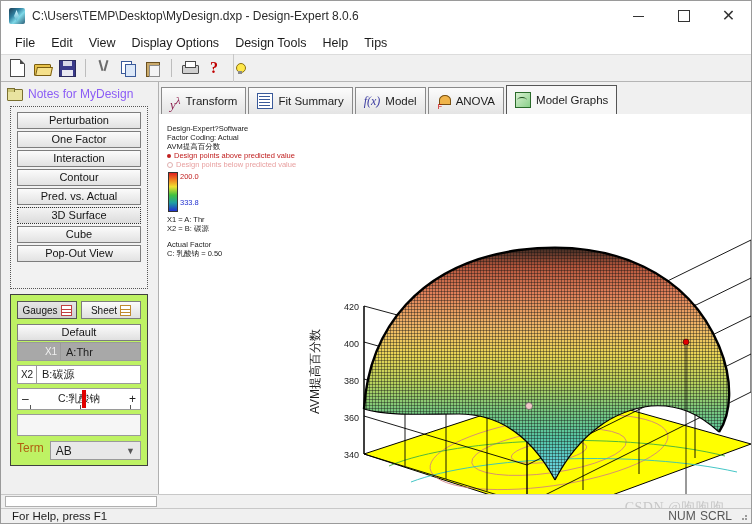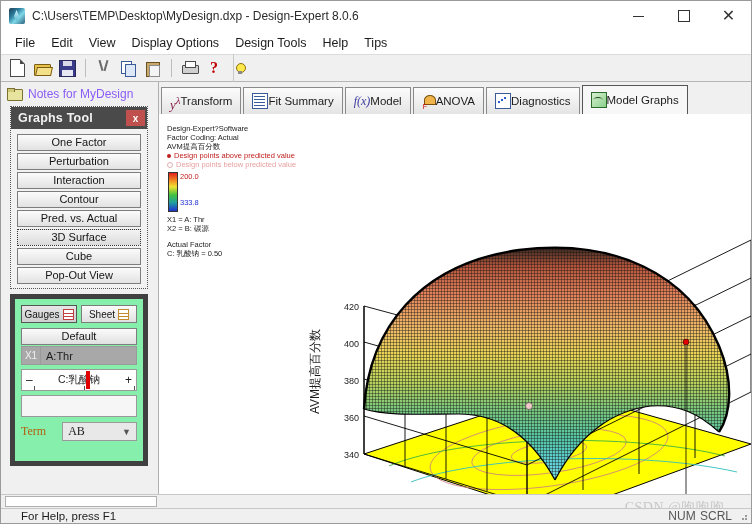--- a/index.html
+++ b/index.html
@@ -139,21 +139,21 @@
     border:1px solid #7d7d7d;
     font-size:11px; color:#141414; text-align:center;
     box-sizing:border-box;
     font-family:"Liberation Sans", sans-serif;
   }
   .gt-btn.selected { border:1px dotted #333; background: linear-gradient(180deg,#f3f3f3,#dcdcdc); }
 
   
   .gauge-panel {
     position:absolute; left:9px; top:212px; width:138px; height:172px;
-    background:#86efac; border:5px solid #404040; box-sizing:border-box;
+    background:#bef264; border:1px solid #404040; box-sizing:border-box;
     padding: 6px 6px 0 6px;
   }
   .gs-tabs { display:flex; gap:4px; margin-bottom:5px; }
   .gs-tab {
     flex:1; height:16px; display:flex; align-items:center; justify-content:center; gap:3px;
     border:1px solid #7d7d7d; background:linear-gradient(180deg,#fbfbfb,#e0e0e0);
     font-size:10px; color:#141414;
   }
   .gs-tab.active { border:1px solid #555; background:linear-gradient(180deg,#e6e6e6,#cfcfcf); }
   .mini-grid { width:9px; height:9px; background:#fff; border:1px solid #c04040; position:relative;}
@@ -169,54 +169,54 @@
   }
   .factor-row {
     height:19px; border:1px solid #9a9a9a; background:#fff; margin-bottom:4px;
     display:flex; align-items:center; box-sizing:border-box;
   }
   .factor-row.active { background:#a8a8a8; }
   .factor-tag {
     width:19px; height:100%; display:flex; align-items:center; justify-content:center;
     font-size:10px; color:#1c1c1c; border-right:1px solid #9a9a9a; box-sizing:border-box;
   }
-  .factor-row.active .factor-tag { color:#f0f0f0; }
+  .factor-row.active .factor-tag { color:#f0f0f0;margin-left:24px; }
   .factor-label { font-size:11px; color:#1c1c1c; padding-left:5px; }
   .slider-row {
     height:22px; border:1px solid #9a9a9a; background:#fff; margin-bottom:4px;
     display:flex; align-items:center; justify-content:space-between;
     position:relative; box-sizing:border-box; padding:0 4px;
   }
   .slider-minus, .slider-plus { font-size:12px; color:#1c1c1c; z-index:3; }
   .slider-caption { font-size:10.5px; color:#1c1c1c; position:absolute; left:0; right:0; text-align:center; }
   .slider-thumb { position:absolute; left:64px; top:1px; width:4px; height:18px; background:#e00000; z-index:4; }
   .slider-ticks { position:absolute; left:6px; right:6px; bottom:0px; height:4px; }
   .slider-ticks span { position:absolute; top:0; width:1px; height:4px; background:#555; }
   .empty-box { height:22px; border:1px solid #9a9a9a; background:#f6f6f6; margin-bottom:5px; box-sizing:border-box;}
-  .term-row { display:flex; align-items:center; gap:16px;font-family:Liberation Serif, serif; }
+  .term-row { display:flex; align-items:flex-start; gap:6px; }
   .term-label { font-size:12px; color:#b06010; }
   .term-select {
     flex:1; height:19px; border:1px solid #9a9a9a; background:#e8e8e8;
     display:flex; align-items:center; justify-content:space-between;
     padding:8px 5px; box-sizing:border-box; font-size:12px; color:#1c1c1c;
   }
   .caret { font-size:9px; color:#555; }
 
   
   .content {
     position:absolute; left:158px; top:81px; width:592px; height:412px;
     background:#ffffff;
   }
   .tabstrip {
     position:absolute; left:0; top:0; width:592px; height:32px;
     background:#f0f0f0; display:flex; align-items:flex-end; padding-left:2px;
     box-sizing:border-box;
   }
   .tab {
-    height:26px; display:flex; align-items:center; padding:13px 8px;
+    height:26px; display:flex; align-items:center; gap:5px; padding:13px 8px;
     background:linear-gradient(180deg,#fcfcfc,#e4e4e4);
     border:1px solid #8a8a8a; border-bottom:none;
     margin-right:2px; font-size:11.5px; color:#1c1c1c; box-sizing:border-box;
   }
   .tab.active { height:29px; background:#f7f7f7; border-color:#555; }
   .tab-ico { width:14px; height:14px; display:block; }
   .ti-transform { font-family:"Liberation Serif", serif; font-size:13px; color:#8a1a4a; font-style:italic; width:auto;}
   .ti-fitsum { background:#fff; border:1px solid #3a5a9a; position:relative; }
   .ti-fitsum::after{content:"";position:absolute;left:1px;top:2px;width:11px;height:1px;background:#3a5a9a;box-shadow:0 3px 0 #3a5a9a,0 6px 0 #3a5a9a,0 9px 0 #3a5a9a;}
   .ti-model { font-family:"Liberation Serif", serif; font-size:12px; color:#3a3aa0; width:auto; font-style:italic;}
@@ -264,21 +264,21 @@
   }
   .bs-field {
     position:absolute; left:4px; top:1px; width:152px; height:11px;
     background:#fff; border:1px solid #b0b0b0; box-sizing:border-box;
   }
   .statusbar {
     position:absolute; left:0; top:507px; width:750px; height:15px;
     background:#f0f0f0; border-top:1px solid #c8c8c8;
     display:flex; align-items:center; box-sizing:border-box;
   }
-  .sb-text { font-size:11.5px; color:#1c1c1c; padding-left:20px; }
+  .sb-text { font-size:11.5px; color:#1c1c1c; padding-left:11px; }
   .sb-num, .sb-scrl { font-size:12px; color:#555; width:34px; text-align:center; }
   .sb-right { margin-left:auto; display:flex; align-items:center; }
   .sb-grip { width:12px; height:12px; margin-left:4px; margin-right:2px; position:relative; }
   .sb-grip::after{
     content:""; position:absolute; right:1px; bottom:1px; width:9px; height:9px;
     background:
       radial-gradient(circle 1px at 7px 7px,#9a9a9a 99%,transparent) ,
       radial-gradient(circle 1px at 4px 7px,#9a9a9a 99%,transparent),
       radial-gradient(circle 1px at 7px 4px,#9a9a9a 99%,transparent);
   }
@@ -353,27 +353,23 @@
   <div class="tb-after"></div>
 
   <div class="leftdock">
 
     <div class="notes-row">
       <span class="folder-ico"></span>
       <span class="notes-text">Notes for MyDesign</span>
     </div>
 
     <div class="graphs-tool">
-      <div class="gt-title">
-        <span class="gt-title-text">Graphs Tool</span>
-        <span class="gt-close">x</span>
-      </div>
       <div class="gt-body">
+        <div class="gt-btn">Perturbation</div>
         <div class="gt-btn">One Factor</div>
-        <div class="gt-btn">Perturbation</div>
         <div class="gt-btn">Interaction</div>
         <div class="gt-btn">Contour</div>
         <div class="gt-btn">Pred. vs. Actual</div>
         <div class="gt-btn selected">3D Surface</div>
         <div class="gt-btn">Cube</div>
         <div class="gt-btn">Pop-Out View</div>
       </div>
     </div>
 
     <div class="gauge-panel">
@@ -386,20 +382,24 @@
           <span>Sheet</span>
           <span class="mini-sheet"></span>
         </div>
       </div>
 
       <div class="default-btn">Default</div>
 
       <div class="factor-row active">
         <span class="factor-tag">X1</span>
         <span class="factor-label">A:Thr</span>
+      </div>
+      <div class="factor-row">
+        <span class="factor-tag">X2</span>
+        <span class="factor-label">B:碳源</span>
       </div>
 
       <div class="slider-row">
         <span class="slider-minus">–</span>
         <span class="slider-caption">C:乳酸钠</span>
         <span class="slider-thumb"></span>
         <span class="slider-plus">+</span>
         <span class="slider-ticks">
           <span style="left:6px"></span>
             <span style="left:56px"></span>
@@ -430,24 +430,20 @@
         <span class="tab-ico ti-fitsum"></span>
         <span>Fit Summary</span>
       </div>
       <div class="tab">
         <span class="tab-ico ti-model">f(x)</span>
         <span>Model</span>
       </div>
       <div class="tab">
         <span class="tab-ico ti-anova"></span>
         <span>ANOVA</span>
-      </div>
-      <div class="tab">
-        <span class="tab-ico ti-diag"></span>
-        <span>Diagnostics</span>
       </div>
       <div class="tab active">
         <span class="tab-ico ti-graphs"></span>
         <span>Model Graphs</span>
       </div>
     </div>
 
     <div class="plot-area">
 
       <div class="legend">

